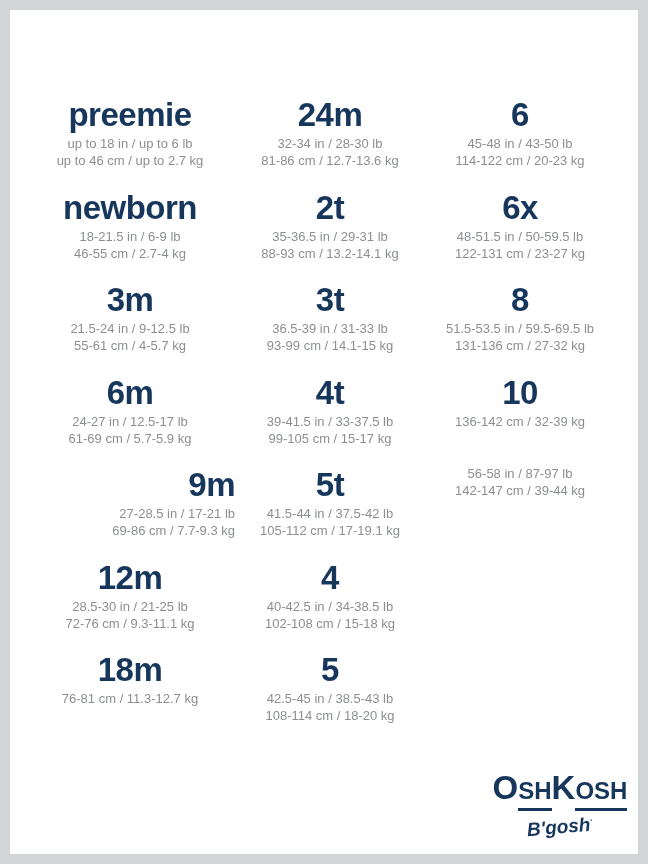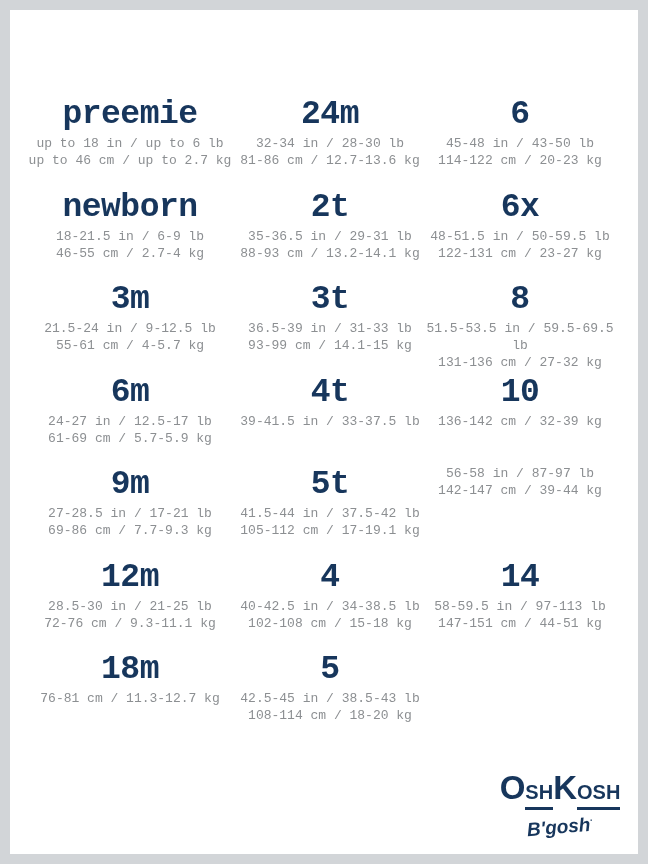--- a/index.html
+++ b/index.html
@@ -33,21 +33,20 @@
   .size-col { position: absolute; top: 0; height: 100%; }
   .size-col-0 { left: 15px;  width: 210px; }
   .size-col-1 { left: 220px; width: 200px; }
   .size-col-2 { left: 410px; width: 200px; }
 
   .size-cell {
     position: absolute;
     left: 0; width: 100%;
     height: 92px;
     text-align: center;
-    font-family: Liberation Mono, monospace;
   }
   .size-label {
     font-size: 33px;
     font-weight: bold;
     letter-spacing: -0.5px;
     line-height: 40px;
     color: var(--navy);
   }
   .size-line {
     font-size: 13px;
@@ -63,21 +62,21 @@
     color: var(--navy);
   }
   .wordmark {
     font-weight: bold;
     white-space: nowrap;
     line-height: 36px;
     letter-spacing: 0px;
   }
   .seg-lg { font-size: 33px; }
   .seg-sm {
-    font-size: 20px;
+    font-size: 24px;
     border-bottom: 3px solid currentColor;
     padding-bottom: 4px;
   }
   .logo-script {
     font-size: 19px;
     font-style: italic;
     font-weight: bold;
     line-height: 21px;
     margin-top: 1px;
     transform: rotate(-5deg);
@@ -109,21 +108,21 @@
           <div class="size-cell" style="top: 185px;">
     <div class="size-label">3m</div>
     <div class="size-line">21.5-24 in / 9-12.5 lb</div>
     <div class="size-line">55-61 cm / 4-5.7 kg</div>
   </div>
           <div class="size-cell" style="top: 278px;">
     <div class="size-label">6m</div>
     <div class="size-line">24-27 in / 12.5-17 lb</div>
     <div class="size-line">61-69 cm / 5.7-5.9 kg</div>
   </div>
-          <div class="size-cell" style="top: 370px;">
+          <div class="size-cell" style="top: 370px; text-align: right;">
     <div class="size-label">9m</div>
     <div class="size-line">27-28.5 in / 17-21 lb</div>
     <div class="size-line">69-86 cm / 7.7-9.3 kg</div>
   </div>
           <div class="size-cell" style="top: 463px;">
     <div class="size-label">12m</div>
     <div class="size-line">28.5-30 in / 21-25 lb</div>
     <div class="size-line">72-76 cm / 9.3-11.1 kg</div>
   </div>
           <div class="size-cell" style="top: 555px;">
@@ -143,20 +142,21 @@
     <div class="size-line">88-93 cm / 13.2-14.1 kg</div>
   </div>
           <div class="size-cell" style="top: 185px;">
     <div class="size-label">3t</div>
     <div class="size-line">36.5-39 in / 31-33 lb</div>
     <div class="size-line">93-99 cm / 14.1-15 kg</div>
   </div>
           <div class="size-cell" style="top: 278px;">
     <div class="size-label">4t</div>
     <div class="size-line">39-41.5 in / 33-37.5 lb</div>
+    <div class="size-line">99-105 cm / 15-17 kg</div>
   </div>
           <div class="size-cell" style="top: 370px;">
     <div class="size-label">5t</div>
     <div class="size-line">41.5-44 in / 37.5-42 lb</div>
     <div class="size-line">105-112 cm / 17-19.1 kg</div>
   </div>
           <div class="size-cell" style="top: 463px;">
     <div class="size-label">4</div>
     <div class="size-line">40-42.5 in / 34-38.5 lb</div>
     <div class="size-line">102-108 cm / 15-18 kg</div>
@@ -184,25 +184,20 @@
     <div class="size-line">131-136 cm / 27-32 kg</div>
   </div>
           <div class="size-cell" style="top: 278px;">
     <div class="size-label">10</div>
     <div class="size-line">136-142 cm / 32-39 kg</div>
   </div>
           <div class="size-cell" style="top: 370px;">
     <div class="size-line">56-58 in / 87-97 lb</div>
     <div class="size-line">142-147 cm / 39-44 kg</div>
   </div>
-          <div class="size-cell" style="top: 463px;">
-    <div class="size-label">14</div>
-    <div class="size-line">58-59.5 in / 97-113 lb</div>
-    <div class="size-line">147-151 cm / 44-51 kg</div>
-  </div>
         </div>
       </div>
 
     <div class="logo">
       <div class="wordmark"><span class="seg-lg">O</span><span class="seg-sm">SH</span><span class="seg-lg">K</span><span class="seg-sm">OSH</span></div>
       <div class="logo-script"><span>B'gosh</span><span class="tm-mark">·</span></div>
     </div>
 
   </div>
 </div>

